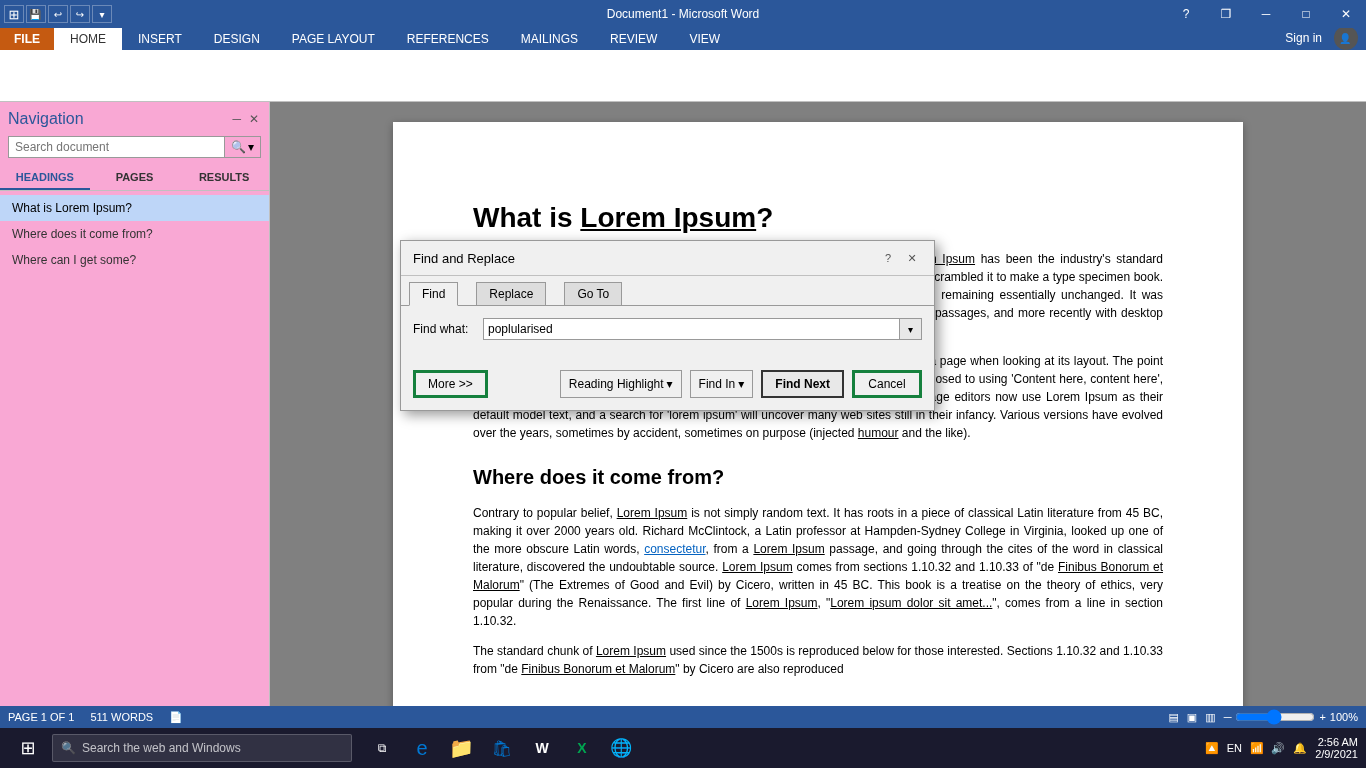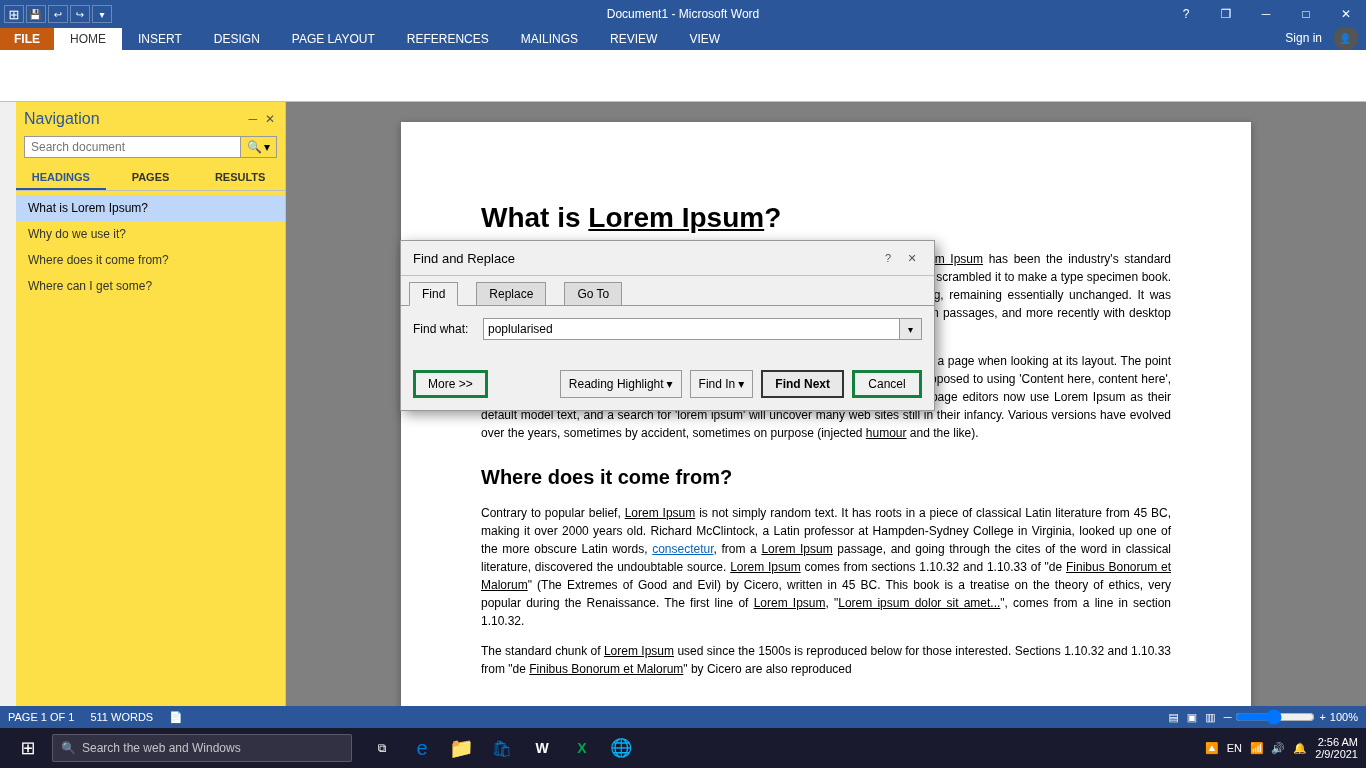--- a/index.html
+++ b/index.html
@@ -22,21 +22,21 @@
     .sign-in { color: white; font-size: 12px; padding: 2px 8px; cursor: pointer; }
     .user-icon { width: 24px; height: 24px; background: #555; border-radius: 50%; display: flex; align-items: center; justify-content: center; color: white; font-size: 10px; }
 
     
     .ribbon-content { background: white; border-bottom: 1px solid #c0c0c0; height: 52px; display: flex; align-items: center; padding: 4px 8px; }
 
     
     .main-area { display: flex; height: calc(768px - 28px - 22px - 52px - 40px); }
 
     
-    .sidebar { width: 270px; background: #fde047; border-right: 1px solid #c0c0c0; display: flex; flex-direction: column; margin-left: 16px; }
+    .sidebar { width: 270px; background: #f9a8d4; border-right: 1px solid #c0c0c0; display: flex; flex-direction: column; }
     .sidebar-header { display: flex; align-items: center; justify-content: space-between; padding: 8px 8px 4px 8px; }
     .sidebar-title { font-size: 16px; color: #2b579a; font-weight: normal; }
     .sidebar-controls { display: flex; gap: 4px; }
     .sidebar-btn { cursor: pointer; color: #555; font-size: 12px; padding: 2px; }
     .search-box { margin: 4px 8px; border: 1px solid #999; display: flex; align-items: center; }
     .search-input { border: none; outline: none; flex: 1; padding: 3px 6px; font-size: 12px; color: #999; }
     .search-icon-btn { padding: 3px 6px; cursor: pointer; border-left: 1px solid #999; display: flex; align-items: center; gap: 2px; }
     .nav-tabs { display: flex; border-bottom: 1px solid #c0c0c0; margin-top: 4px; }
     .nav-tab { flex: 1; text-align: center; padding: 5px 4px; font-size: 11px; cursor: pointer; color: #333; font-weight: bold; border-bottom: 2px solid transparent; }
     .nav-tab.active { color: #2b579a; border-bottom: 2px solid #2b579a; }
@@ -157,21 +157,20 @@
         <span>▾</span>
       </div>
     </div>
     <div class="nav-tabs">
       <div class="nav-tab active">HEADINGS</div>
       <div class="nav-tab">PAGES</div>
       <div class="nav-tab">RESULTS</div>
     </div>
     <div class="heading-list">
       <div class="heading-item active">What is Lorem Ipsum?</div>
-      <div class="heading-item">Why do we use it?</div>
       <div class="heading-item">Where does it come from?</div>
       <div class="heading-item">Where can I get some?</div>
     </div>
   </div>
 
   <div class="doc-area">
     <div class="page">
       <div class="doc-title">
         What is <span style="text-decoration: underline;">Lorem Ipsum</span>?
       </div>

